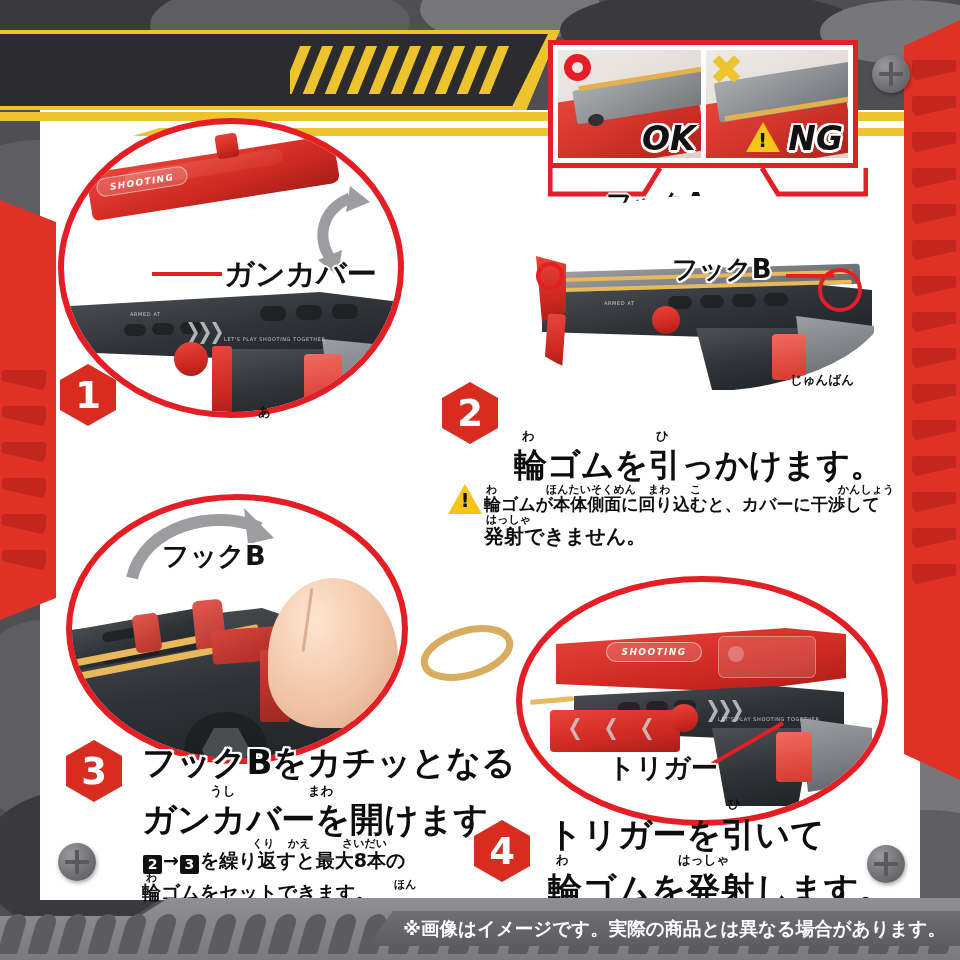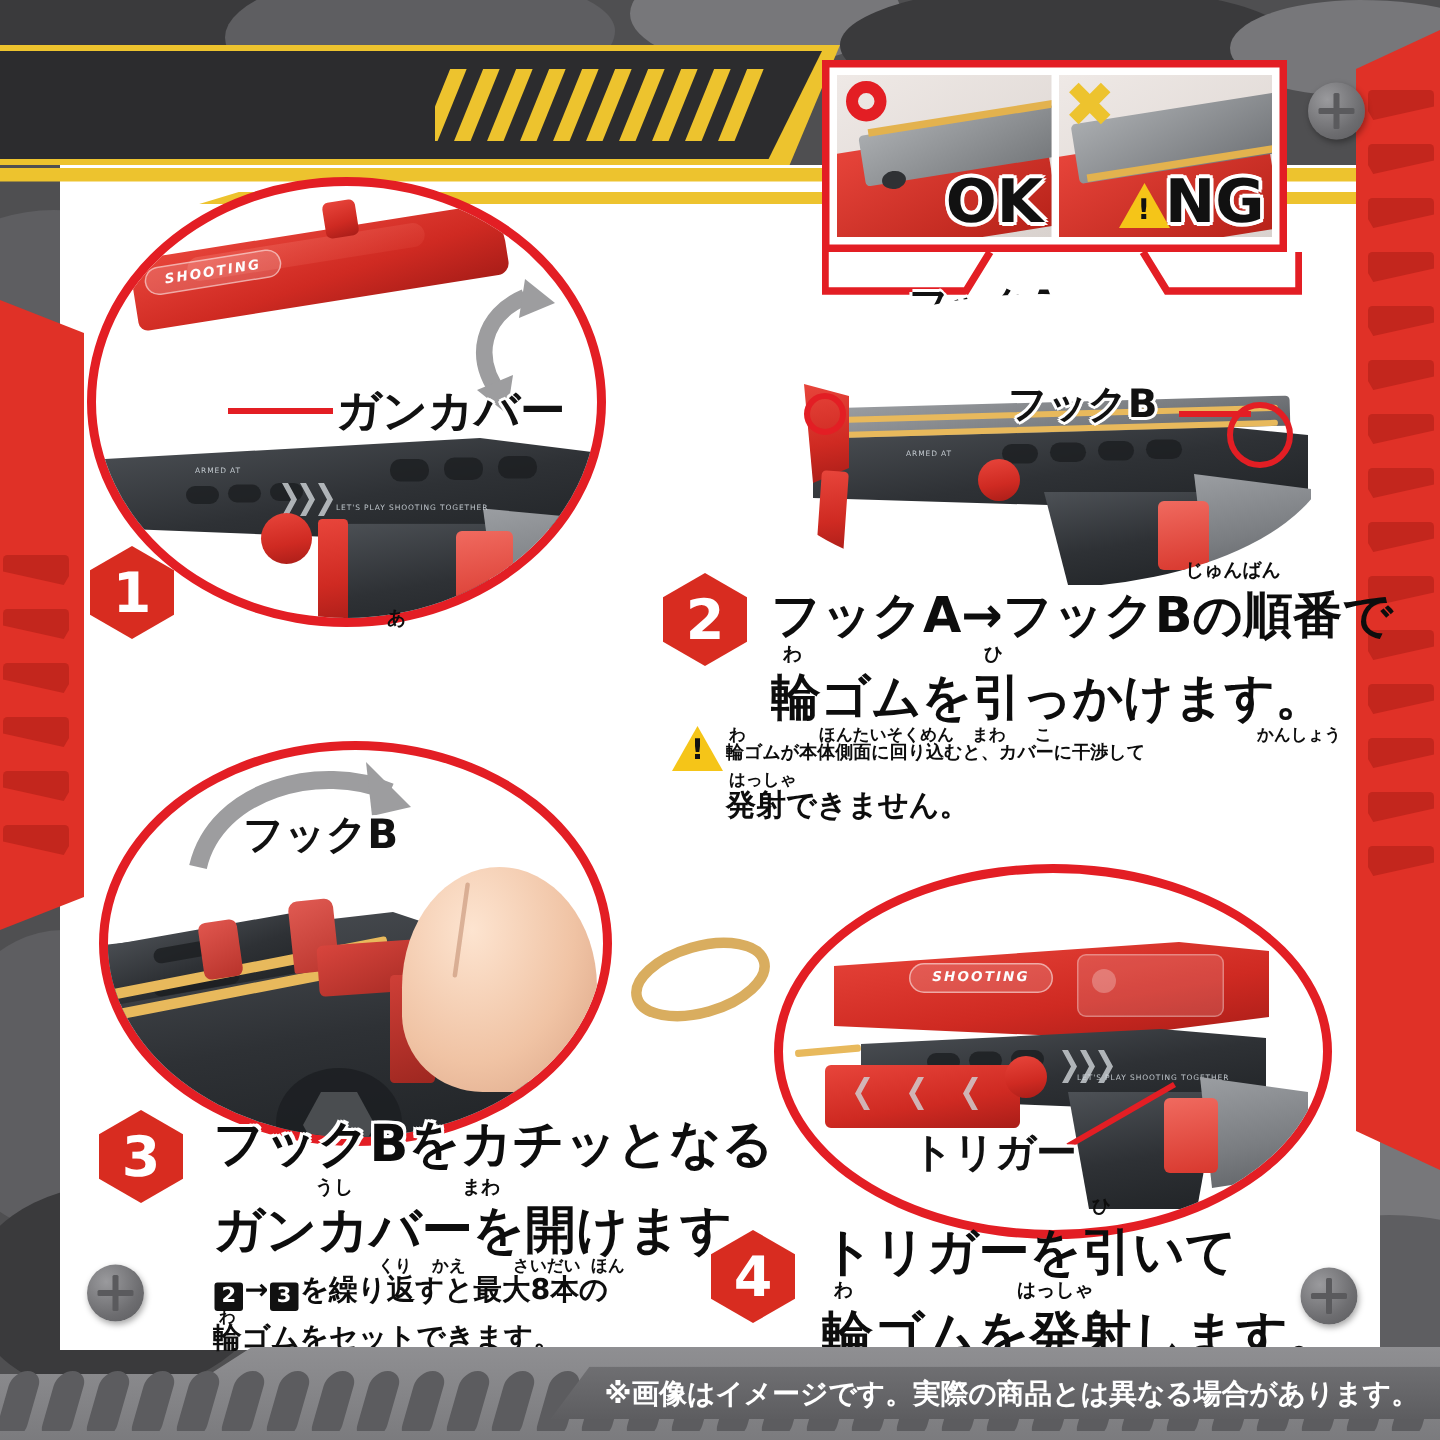--- a/index.html
+++ b/index.html
@@ -175,21 +175,21 @@
   }
   .mark-x { position: absolute; left: 6px; top: 4px; width: 30px; height: 30px; }
   .mark-x i {
     position: absolute; left: 50%; top: 0; width: 9px; height: 30px;
     margin-left: -4.5px; background: #edc32e;
   }
   .mark-x i:first-child { transform: rotate(45deg); }
   .mark-x i:last-child  { transform: rotate(-45deg); }
   .verdict {
     position: absolute; bottom: 0px; right: 5px;
-    font-size: 40px; font-weight: bold; color: #111;
+    font-size: 33px; font-weight: bold; font-style: italic; color: #111;
     text-shadow: 2.5px 0 #fff, -2.5px 0 #fff, 0 2.5px #fff, 0 -2.5px #fff,
                  2px 2px #fff, -2px -2px #fff, 2px -2px #fff, -2px 2px #fff;
   }
   .inset-label {
     position: absolute; left: 606px; top: 186px;
     font-size: 26px; font-weight: bold; color: #111;
     text-shadow: 2px 0 #fff, -2px 0 #fff, 0 2px #fff, 0 -2px #fff;
   }
   .arrow-curve { position: absolute; }
 </style>
@@ -431,48 +431,47 @@
     </div>
   </div>
   <div class="lead" style="left:712px;top:762px;width:82px;transform:rotate(-30deg);"></div>
   <div class="callout" style="left:608px;top:750px;font-size:27px;">トリガー</div>
 
   <div class="step-badge" style="left:60px;top:364px;">1</div>
   <div class="ruby" style="left:258px;top:404px;">あ</div>
 
   <div class="step-badge" style="left:442px;top:382px;">2</div>
   <div class="ruby" style="left:790px;top:372px;font-family:Liberation Serif, serif;">じゅんばん</div>
-  <div class="caption" style="left:514px;top:388px;font-size:33px;">フックA→フックBの順番で</div>
   <div class="ruby" style="left:522px;top:428px;">わ</div>
   <div class="ruby" style="left:656px;top:428px;">ひ</div>
   <div class="caption" style="left:514px;top:443px;font-size:33px;">輪ゴムを引っかけます。</div>
 
   <div class="warn-tri" style="left:448px;top:484px;"></div>
   <div class="warn-bang" style="left:448px;top:489px;">!</div>
   <div class="ruby" style="left:486px;top:482px;font-size:11px;">わ</div>
   <div class="ruby" style="left:546px;top:482px;font-size:11px;">ほんたいそくめん</div>
   <div class="ruby" style="left:648px;top:482px;font-size:11px;">まわ</div>
   <div class="ruby" style="left:690px;top:482px;font-size:11px;">こ</div>
   <div class="ruby" style="left:838px;top:482px;font-size:11px;">かんしょう</div>
-  <div class="subnote" style="left:484px;top:494px;font-size:12px;">輪ゴムが本体側面に回り込むと、カバーに干渉して</div>
+  <div class="subnote" style="left:484px;top:494px;font-size:17px;">輪ゴムが本体側面に回り込むと、カバーに干渉して</div>
   <div class="ruby" style="left:486px;top:512px;font-size:11px;">はっしゃ</div>
   <div class="subnote" style="left:484px;top:524px;font-size:20px;">発射できません。</div>
 
   <div class="step-badge" style="left:66px;top:740px;">3</div>
   <div class="caption" style="left:142px;top:740px;font-size:34px;
        text-shadow:2px 0 #fff,-2px 0 #fff,0 2px #fff,0 -2px #fff,2px 2px #fff,-2px -2px #fff,2px -2px #fff,-2px 2px #fff;">フックBをカチッとなる</div>
   <div class="ruby" style="left:210px;top:783px;">うし</div>
   <div class="ruby" style="left:308px;top:783px;">まわ</div>
   <div class="caption" style="left:142px;top:797px;font-size:34px;
        text-shadow:2px 0 #fff,-2px 0 #fff,0 2px #fff,0 -2px #fff;">ガンカバーを開けます。</div>
 
   <div class="ruby" style="left:252px;top:836px;font-size:11px;">くり</div>
   <div class="ruby" style="left:288px;top:836px;font-size:11px;">かえ</div>
   <div class="ruby" style="left:342px;top:836px;font-size:11px;">さいだい</div>
-  <div class="ruby" style="left:394px;top:836px;font-size:11px;text-align:right;">ほん</div>
+  <div class="ruby" style="left:394px;top:877px;font-size:11px;text-align:right;">ほん</div>
   <div class="subnote" style="left:142px;top:848px;">
     <span class="numbox">2</span><span>→</span><span class="numbox">3</span><span>を繰り返すと最大8本の</span>
   </div>
   <div class="ruby" style="left:146px;top:870px;font-size:11px;">わ</div>
   <div class="subnote" style="left:142px;top:880px;">輪ゴムをセットできます。</div>
 
   <div class="step-badge" style="left:474px;top:820px;">4</div>
   <div class="ruby" style="left:728px;top:796px;">ひ</div>
   <div class="caption" style="left:548px;top:812px;font-size:34px;">トリガーを引いて</div>
   <div class="ruby" style="left:556px;top:852px;">わ</div>

